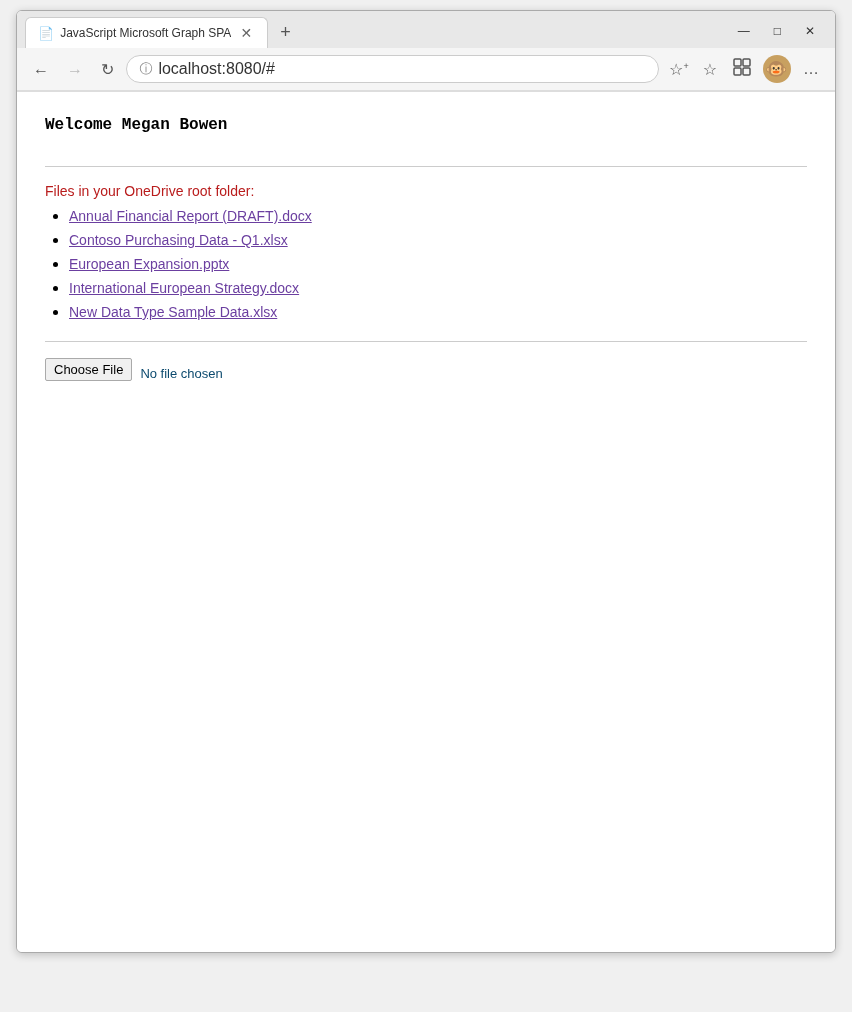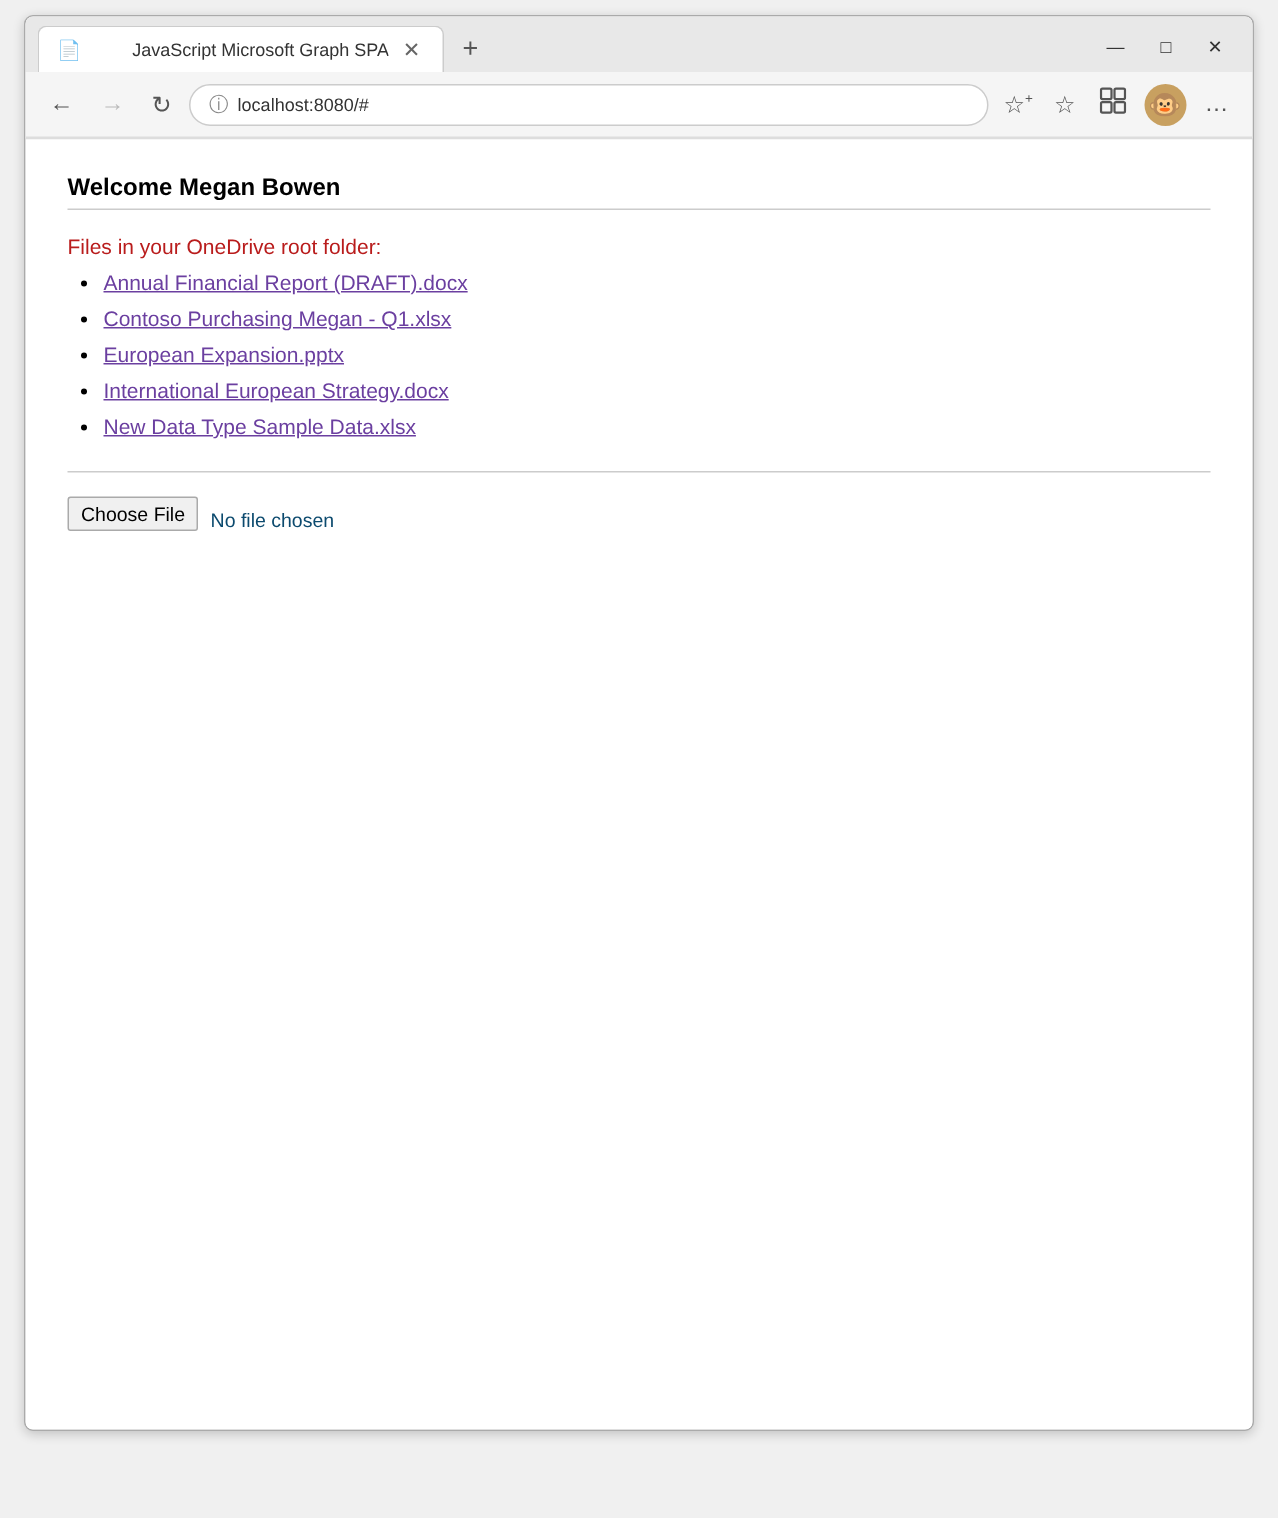--- a/index.html
+++ b/index.html
@@ -46,21 +46,20 @@
 
     .tab-icon {
       font-size: 13px;
     }
 
     .tab-title {
       flex: 1;
       white-space: nowrap;
       overflow: hidden;
       text-overflow: ellipsis;
-      margin-left: 28px;
     }
 
     .tab-close {
       cursor: pointer;
       font-size: 14px;
       color: #666;
       width: 18px;
       height: 18px;
       display: flex;
       align-items: center;
@@ -137,21 +136,21 @@
       gap: 6px;
     }
 
     .address-info-icon {
       color: #888;
       font-size: 13px;
     }
 
     .address-text {
       flex: 1;
-      font-size: 12px;
+      font-size: 16px;
     }
 
     .address-star-btn {
       background: none;
       border: none;
       cursor: pointer;
       font-size: 16px;
       color: #555;
       padding: 2px 4px;
     }
@@ -183,21 +182,22 @@
     .page-content {
       padding: 24px 28px;
       background: #fff;
       min-height: 860px;
     }
 
     .welcome-heading {
       font-size: 16px;
       font-weight: bold;
       color: #000;
-      margin-bottom: 4px;
+      margin-bottom: 32px;
+      font-family: Liberation Mono, monospace;
     }
 
     .divider {
       border: none;
       border-top: 1px solid #ccc;
       margin-bottom: 16px;
     }
 
     .files-label {
       font-size: 14px;
@@ -300,21 +300,21 @@
 
     <hr class="divider">
 
     <p class="files-label">Files in your OneDrive root folder:</p>
 
     <ul class="files-list">
       <li>
         <a href="#">Annual Financial Report (DRAFT).docx</a>
       </li>
       <li>
-        <a href="#">Contoso Purchasing Megan - Q1.xlsx</a>
+        <a href="#">Contoso Purchasing Data - Q1.xlsx</a>
       </li>
       <li>
         <a href="#">European Expansion.pptx</a>
       </li>
       <li>
         <a href="#">International European Strategy.docx</a>
       </li>
       <li>
         <a href="#">New Data Type Sample Data.xlsx</a>
       </li>

